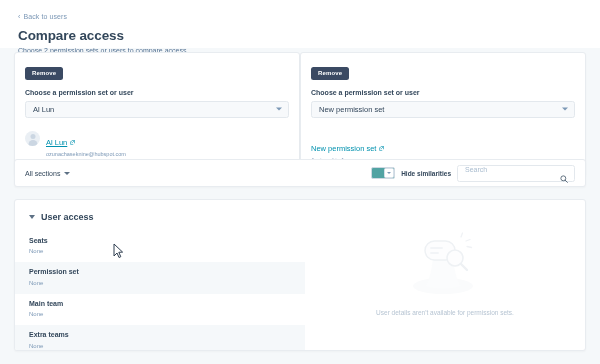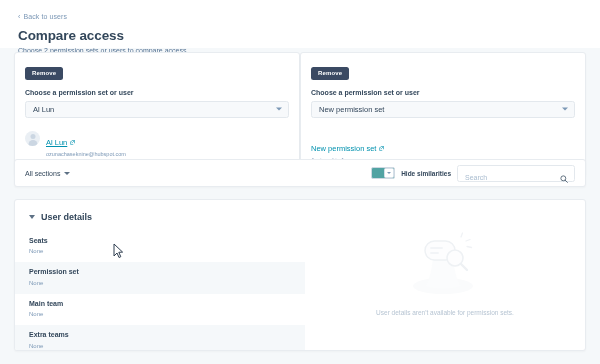--- a/index.html
+++ b/index.html
@@ -129,21 +129,21 @@
   }
   .toggle-knob::after {
     content:''; width:0; height:0;
     border-left: 2px solid transparent; border-right: 2px solid transparent;
     border-top: 2.5px solid #7c98b6;
   }
   .toggle-label { font-size: 6.5px; font-weight: 700; color: #33475b; }
   .search-wrap {
     position: relative; width: 118px; height: 17px;
     border: 1px solid #e3e8ed; border-radius: 2.5px; background: #ffffff;
-    display: flex; align-items: flex-end; padding: 0 18px 0 7px;
+    display: flex; align-items: flex-start; padding: 0 18px 0 7px;
   }
   .search-input {
     border: none; outline: none; background: transparent;
     font-size: 7px; color: #33475b; width: 100%;
     font-family: "Liberation Sans", sans-serif;
   }
   .search-input::placeholder { color: #a9bccf; }
   .search-icon {
     position: absolute; right: 6px; top: 50%; transform: translateY(-50%);
     width: 8px; height: 8px;
@@ -269,21 +269,21 @@
         </span>
       </div>
     </div>
   </div>
 
   <div class="card details-card">
 
     <div class="details-left">
       <div class="section-head">
         <span class="section-caret"></span>
-        <span class="section-title">User details</span>
+        <span class="section-title">User access</span>
       </div>
 
       <div class="detail-row">
         <div class="detail-key">Seats</div>
         <div class="detail-val">None</div>
       </div>
       <div class="detail-row shaded">
         <div class="detail-key">Permission set</div>
         <div class="detail-val">None</div>
       </div>

